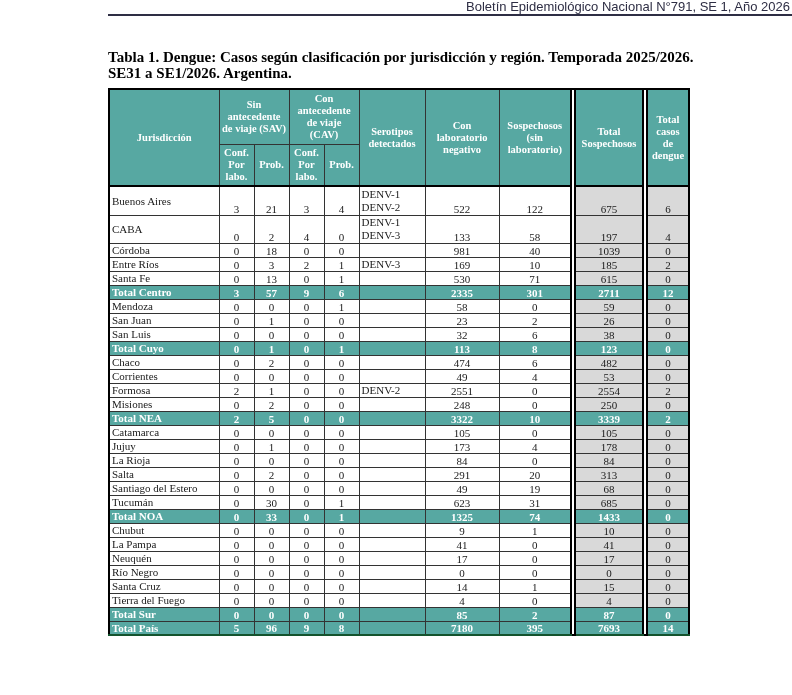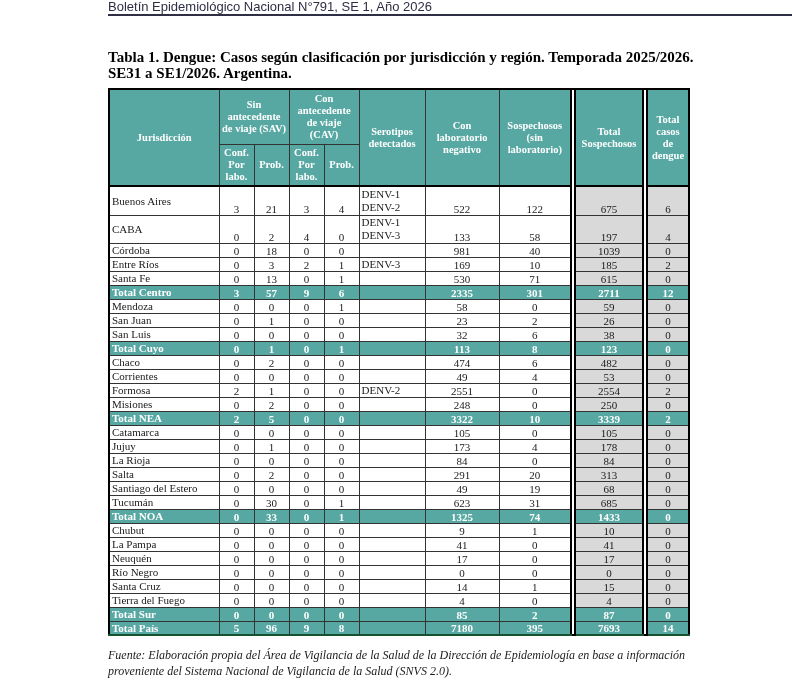--- a/index.html
+++ b/index.html
@@ -12,21 +12,21 @@
   *{box-sizing:border-box;}
   html,body{margin:0;padding:0;background:#ffffff;}
   .page{
     position:relative;width:792px;height:695px;background:#ffffff;overflow:hidden;
     font-family:"Liberation Serif","DejaVu Serif",serif;color:var(--ink);
   }
   
   .bulletin-header{
     position:absolute;top:0;left:108px;right:0;
     border-bottom:2px solid var(--navy);
-    text-align:left;padding:0 2px 1px 0;
+    text-align:right;padding:0 2px 1px 0;
     font-family:"Liberation Sans","DejaVu Sans",sans-serif;
     font-size:13px;line-height:13px;color:var(--navy);
   }
   
   .table-title{
     position:absolute;top:49px;left:108px;width:588px;
     font-size:15px;line-height:16px;font-weight:bold;color:#000;
   }
   
   table.dengue{
@@ -542,16 +542,15 @@
           <td class="c-num">395</td>
           <td class="c-gap"></td>
           <td class="c-num c-shade">7693</td>
           <td class="c-gap"></td>
           <td class="c-num c-shade">14</td>
         </tr>
       </tbody>
   </table>
 
   <div class="footnotes">
-    <div class="footnote-source">Fuente: Elaboración propia del Área de Vigilancia de la Salud de la Dirección de Epidemiología en base a información proveniente del Sistema Nacional de Vigilancia de la Salud (SNVS 2.0).</div>
   </div>
 
 </div>
 
 </body></html>

